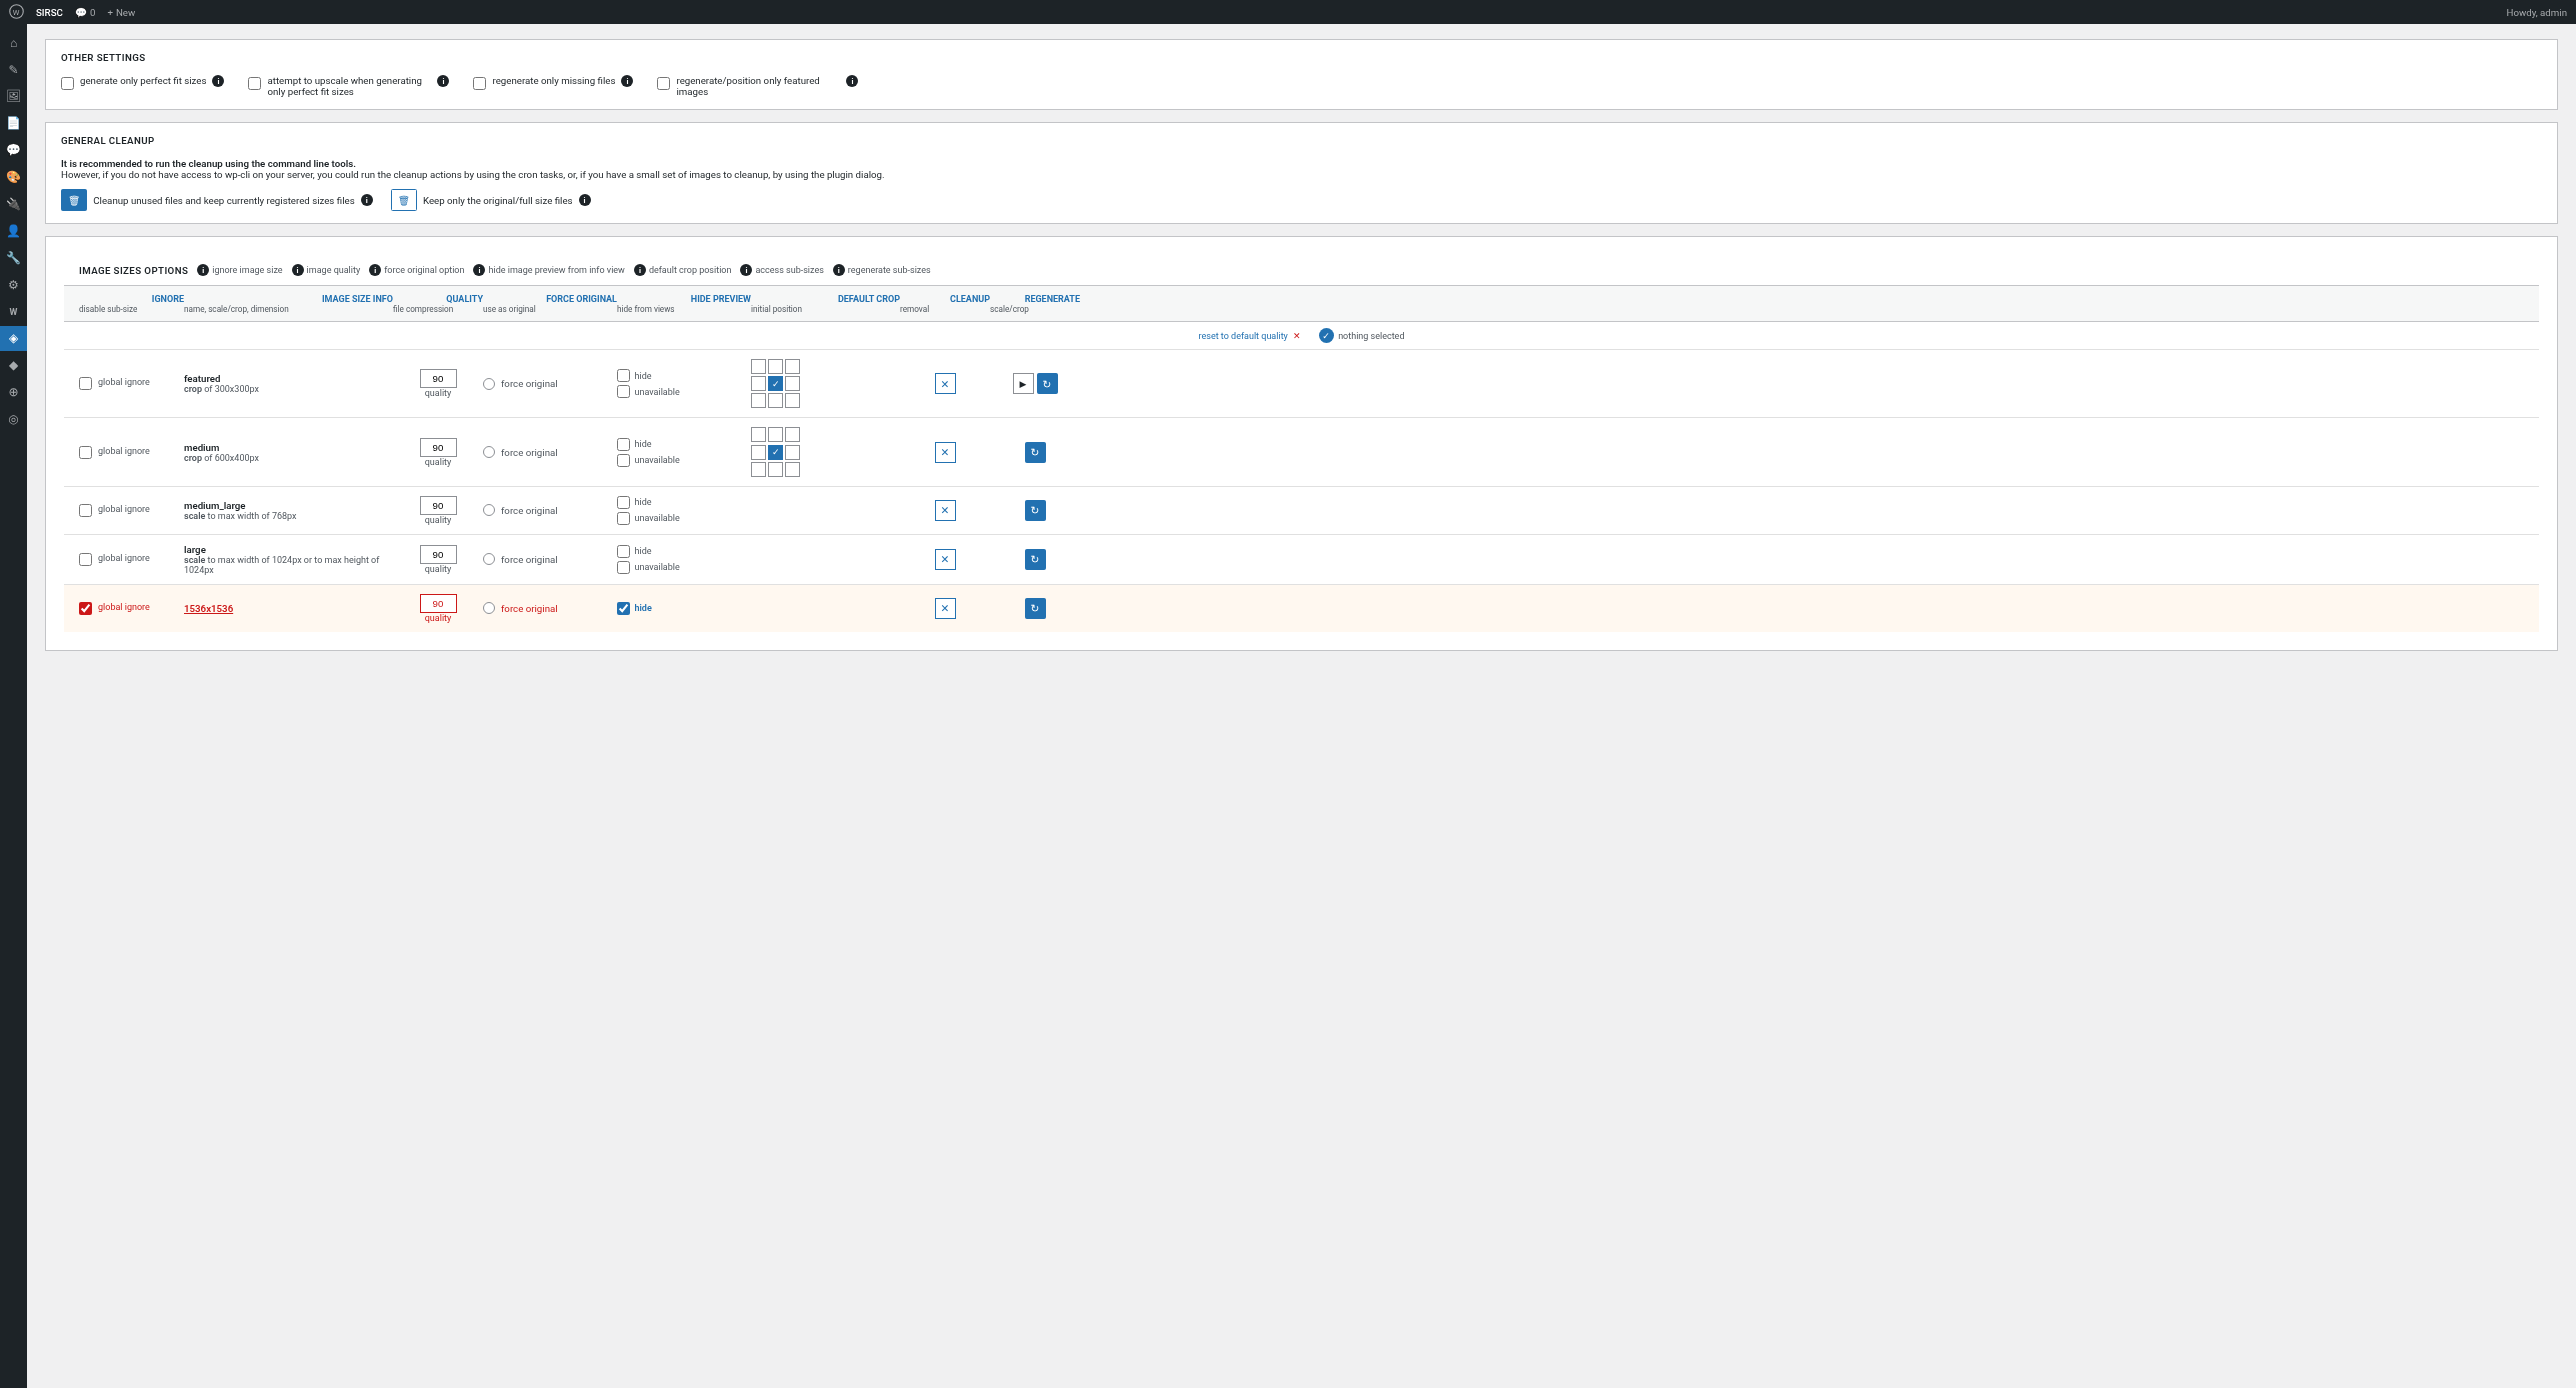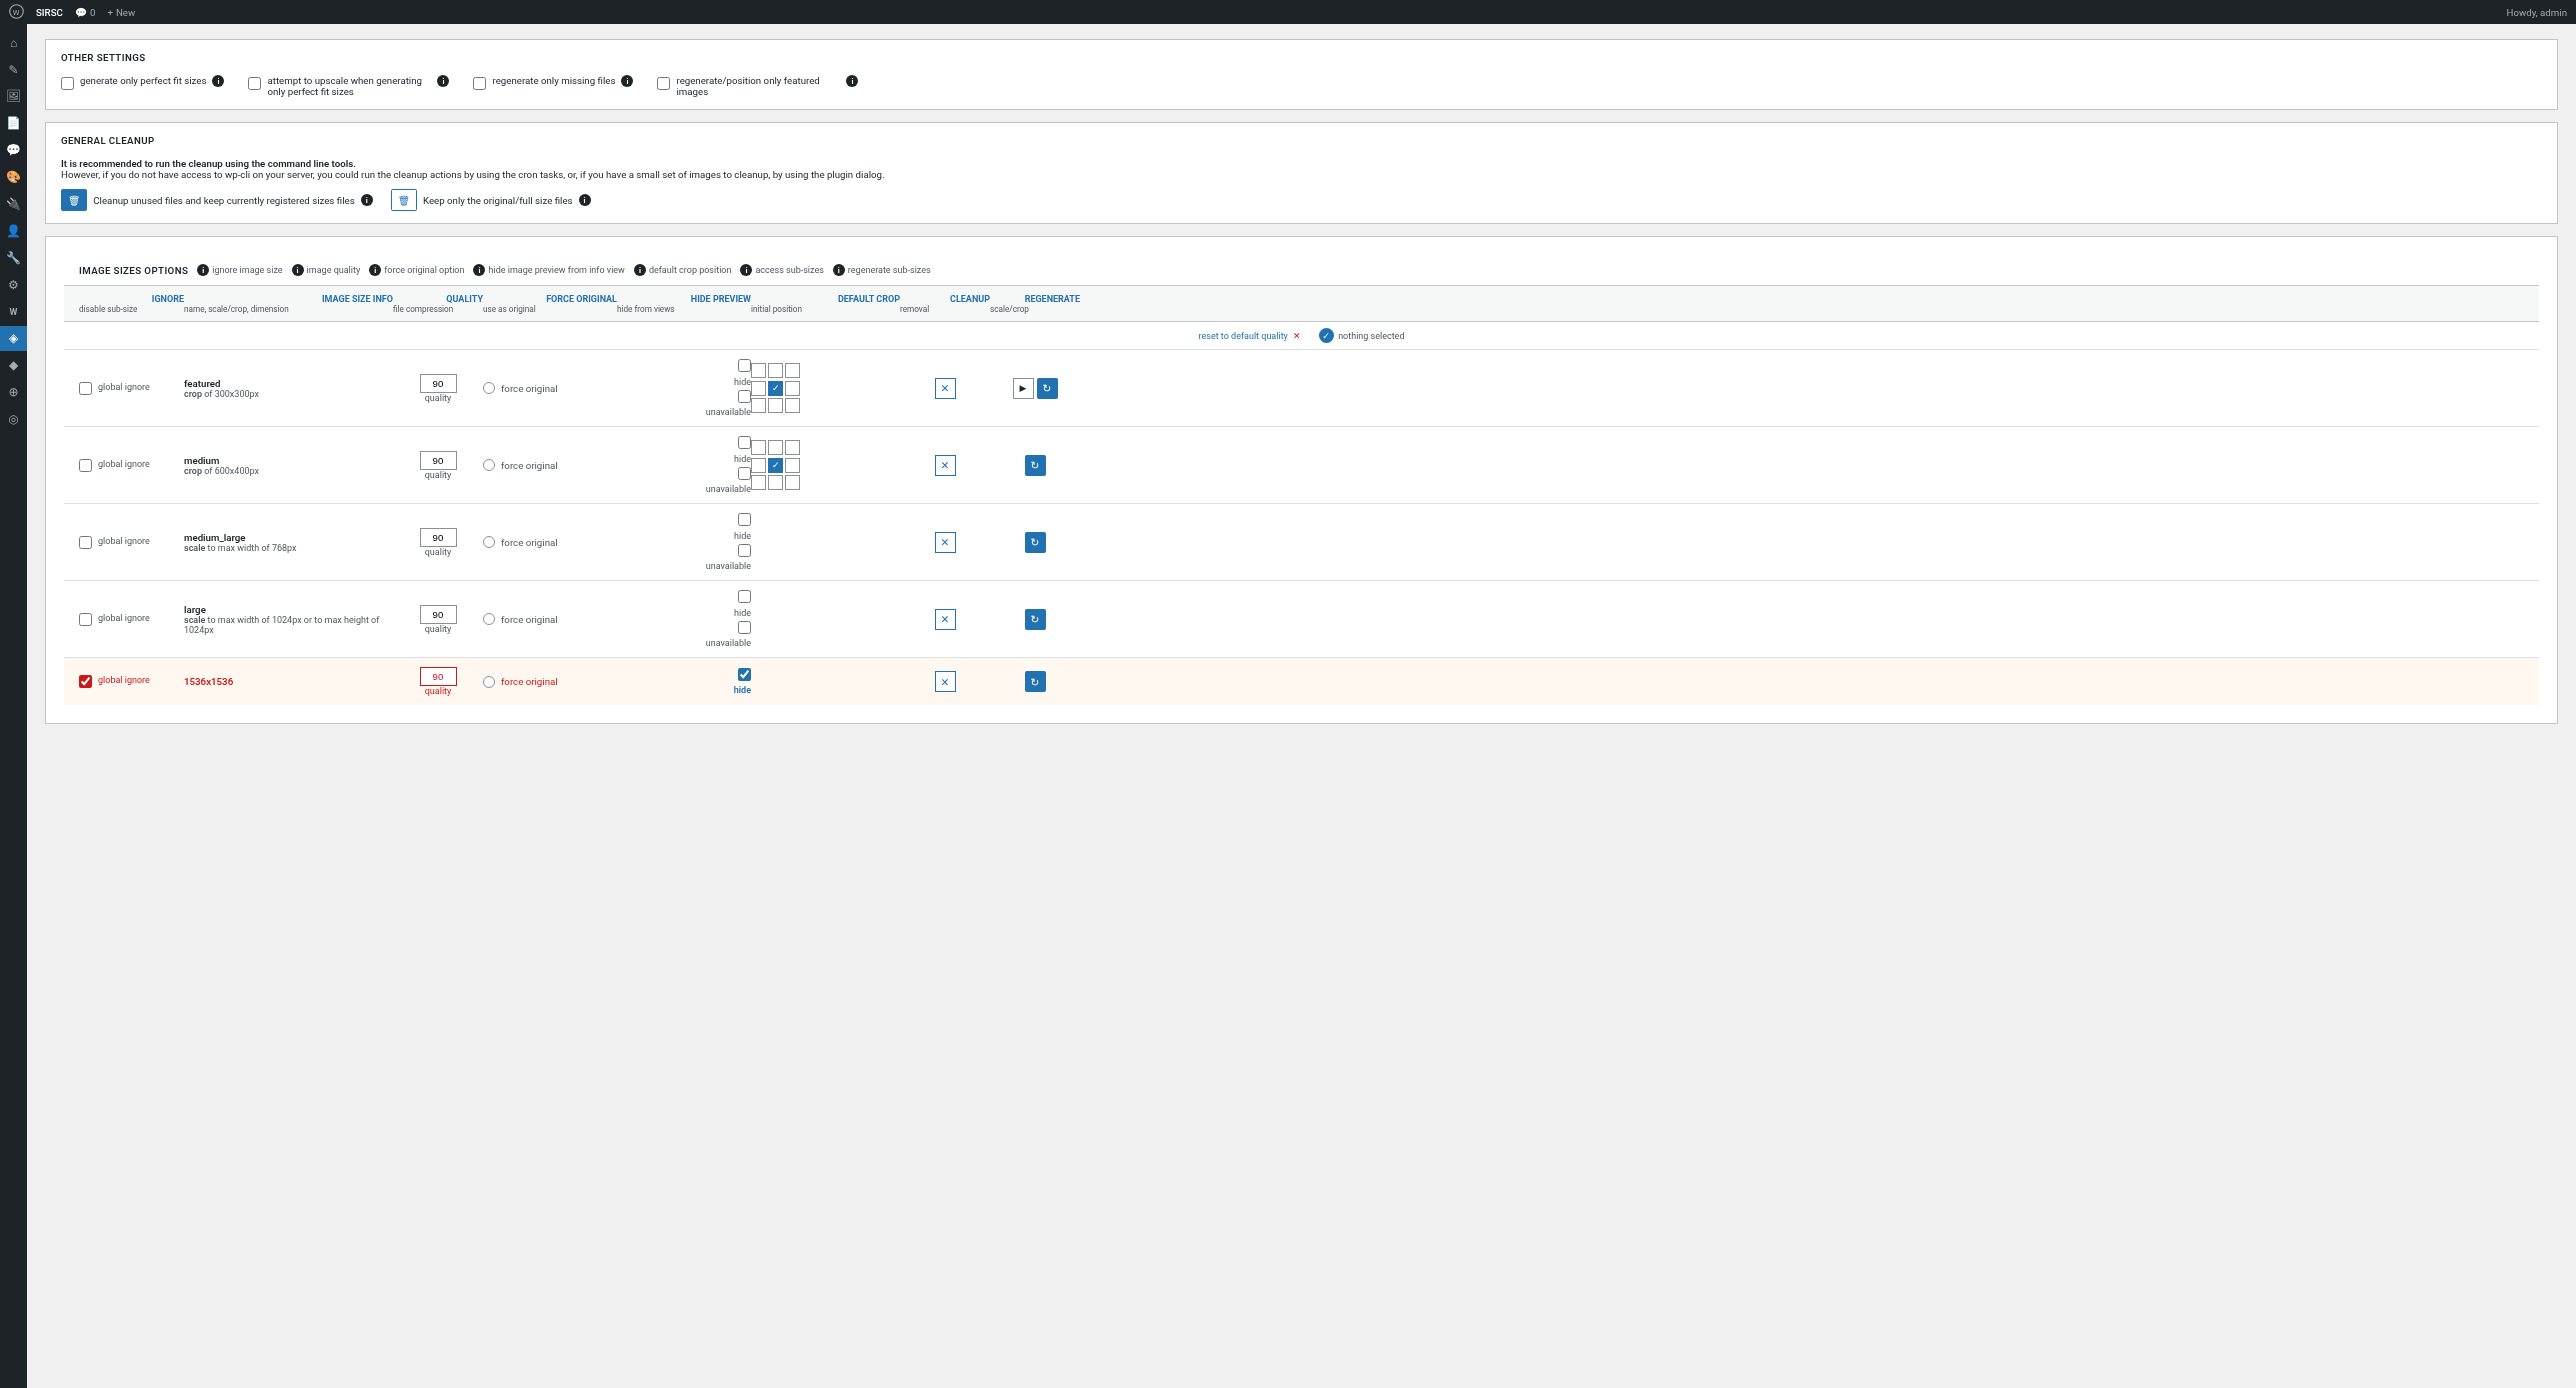--- a/index.html
+++ b/index.html
@@ -55,36 +55,36 @@
     .table-row { display: grid; grid-template-columns: 105px 209px 90px 134px 134px 149px 90px 90px; padding: 9px 15px; border-bottom: 0.7px solid #e0e0e0; align-items: center; }
     .table-row:last-child { border-bottom: none; }
     .table-row.highlighted { background: #fff8f0; }
 
     .ignore-cell { display: flex; align-items: flex-start; gap: 6px; }
     .ignore-cell label { font-size: 9px; color: #50575e; }
     .ignore-cell.red-text label { color: #cc1818; }
     .ignore-cell.red-text input { accent-color: #cc1818; }
 
     .image-info-cell .size-name { font-weight: 600; font-size: 9.7px; color: #1d2327; }
-    .image-info-cell .size-name.red { color: #cc1818; }
+    .image-info-cell .size-name.red { color: #cc1818; text-decoration: underline; }
     .image-info-cell .size-desc { font-size: 9px; color: #50575e; }
     .image-info-cell .size-desc .bold { font-weight: 600; }
 
     .quality-cell { display: flex; align-items: center; gap: 0; flex-direction: column; }
     .quality-input { width: 37px; padding: 3px 4.5px; border: 0.7px solid #8c8f94; font-size: 9.7px; text-align: center; }
     .quality-input.red { border-color: #cc1818; color: #cc1818; }
     .quality-label { font-size: 9px; color: #50575e; }
 
     .force-original-cell { display: flex; align-items: center; gap: 6px; }
     .radio-btn { width: 12px; height: 12px; border: 1.5px solid #8c8f94; border-radius: 50%; background: #fff; cursor: pointer; flex-shrink: 0; }
     .force-label { font-size: 9.7px; color: #50575e; }
     .force-label.red { color: #cc1818; }
 
     .hide-preview-cell { display: flex; flex-direction: column; gap: 3px; }
-    .hide-check-item { display: flex; align-items: flex-end; gap: 4.5px; font-size: 9px; color: #50575e; flex-direction: column; }
+    .hide-check-item { display: flex; align-items: center; gap: 4.5px; font-size: 9px; color: #50575e; }
     .hide-check-item.blue-checked { color: #1d2327; }
 
     .default-crop-cell { display: grid; grid-template-columns: repeat(3, 15px); gap: 2.2px; }
     .crop-box { width: 15px; height: 15px; border: 0.7px solid #8c8f94; background: #fff; cursor: pointer; }
     .crop-box.active { background: #2271b1; border-color: #2271b1; display: flex; align-items: center; justify-content: center; color: #fff; font-size: 9px; }
 
     .cleanup-cell { display: flex; align-items: center; justify-content: center; }
     .x-btn { width: 21px; height: 21px; background: #fff; border: 0.7px solid #8c8f94; color: #cc1818; font-size: 10.5px; cursor: pointer; display: flex; align-items: center; justify-content: center; }
     .x-btn.blue-border { border-color: #2271b1; color: #2271b1; }
 

